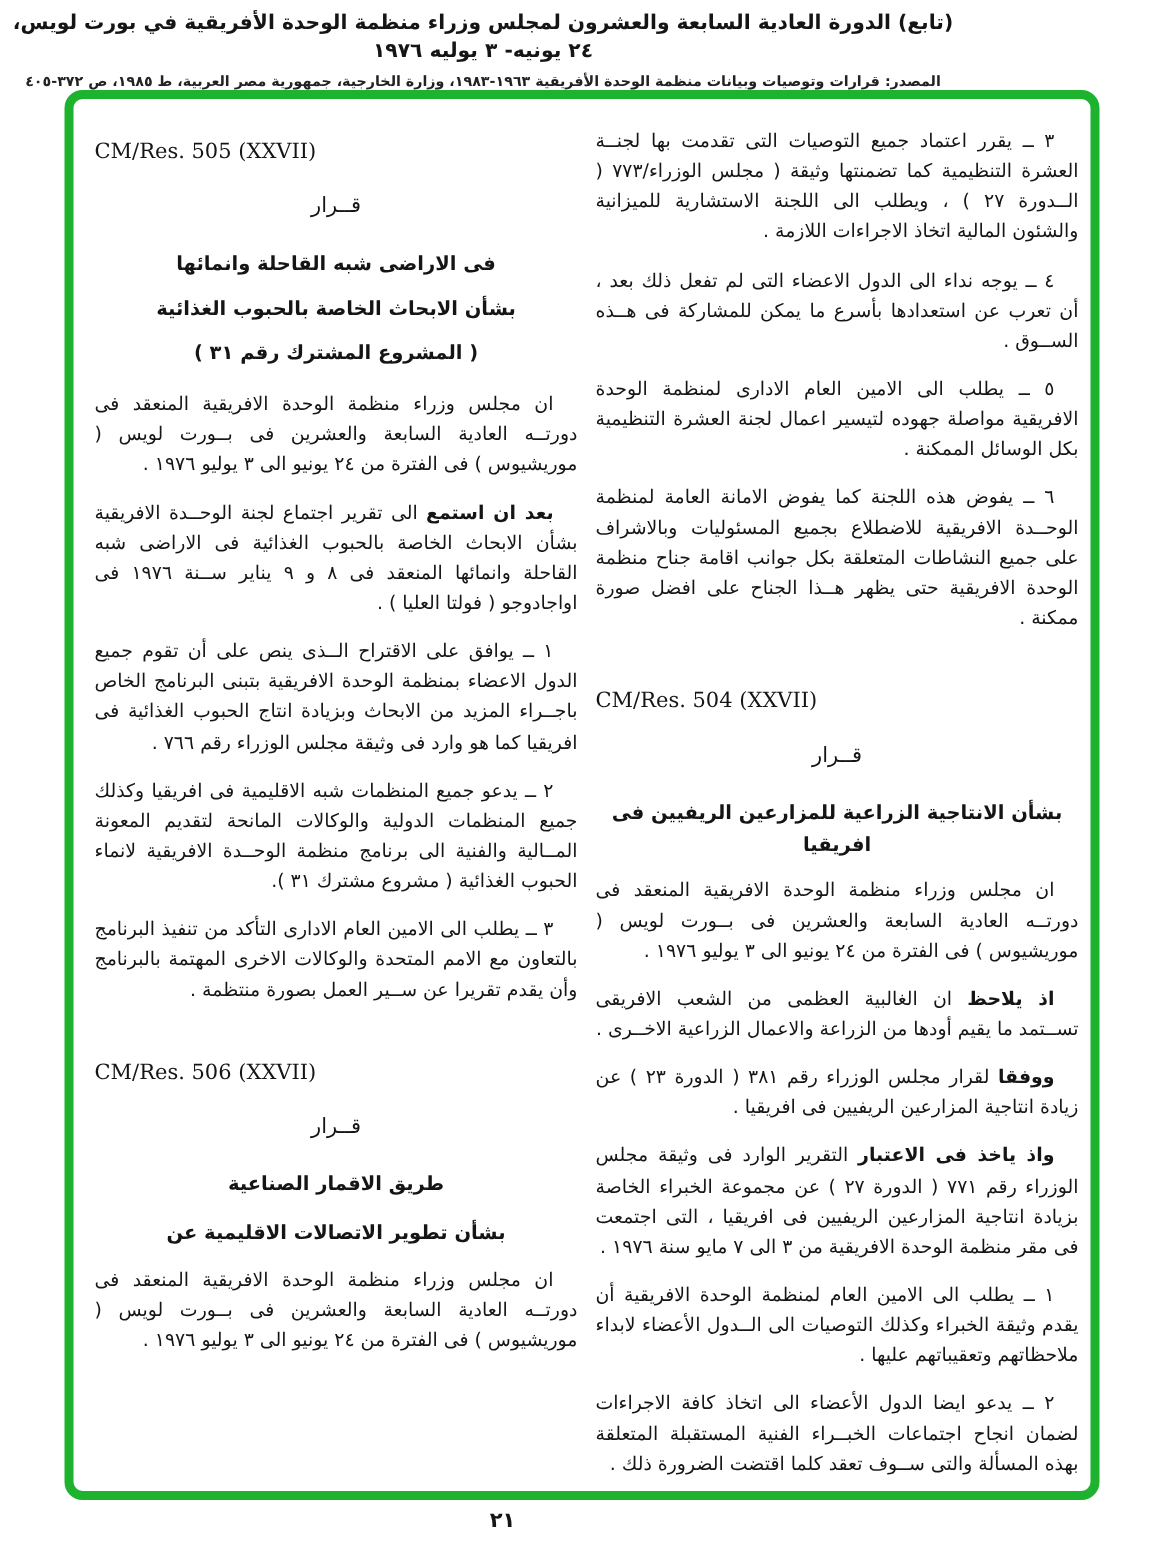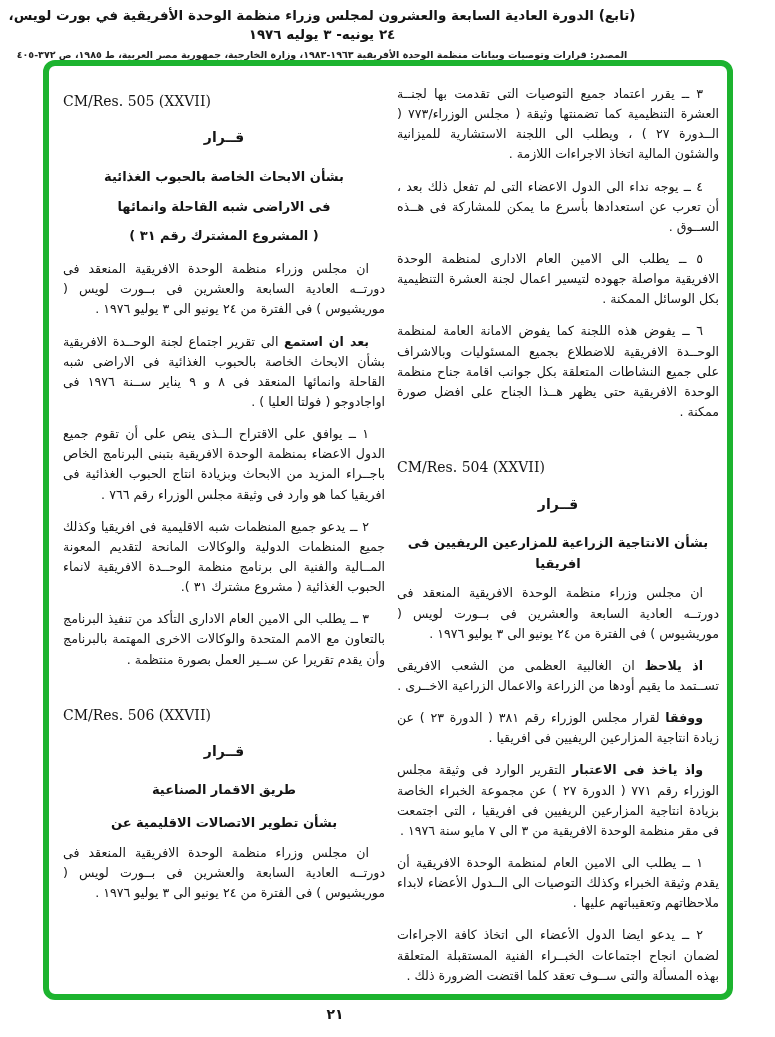--- a/index.html
+++ b/index.html
@@ -21,21 +21,21 @@
   }
   .cols{display:flex;direction:rtl;gap:12px;padding:18px 8px 0 14px;}
   .col{flex:1;min-width:0;direction:rtl;font-size:12.6px;line-height:1.6;text-align:justify;}
   .para{margin:0 0 12px;text-indent:16px;}
   .para b{font-weight:bold;margin-top:26px;}
   .res{
     direction:ltr;text-align:left;font-family:"DejaVu Serif", serif;
     font-size:14px;margin:6px 0 14px;text-indent:0;font-weight:normal;
   }
   .res.gap{margin-top:34px;}
-  .qarar{text-align:center;font-weight:bold;font-size:14px;margin:14px 0 18px;text-indent:0;}
+  .qarar{text-align:center;font-weight:normal;font-size:14px;margin:14px 0 18px;text-indent:0;}
   .title{text-align:center;font-weight:bold;font-size:13px;margin:0 0 12px;text-indent:0;line-height:1.6;}
   .title.tight{margin-bottom:9px;}
   
   .pagenum{
     position:absolute;top:1006px;left:0;width:670px;text-align:center;
     font-weight:bold;font-size:14px;
   }
 </style>
 </head>
 <body>
@@ -60,22 +60,22 @@
       <p class="para"><b>اذ يلاحظ</b><span> ان الغالبية العظمى من الشعب الافريقى تســتمد ما يقيم أودها من الزراعة والاعمال الزراعية الاخــرى .</span></p>
       <p class="para"><b>ووفقا</b><span> لقرار مجلس الوزراء رقم ٣٨١ ( الدورة ٢٣ ) عن زيادة انتاجية المزارعين الريفيين فى افريقيا .</span></p>
       <p class="para"><b>واذ ياخذ فى الاعتبار</b><span> التقرير الوارد فى وثيقة مجلس الوزراء رقم ٧٧١ ( الدورة ٢٧ ) عن مجموعة الخبراء الخاصة بزيادة انتاجية المزارعين الريفيين فى افريقيا ، التى اجتمعت فى مقر منظمة الوحدة الافريقية من ٣ الى ٧ مايو سنة ١٩٧٦ .</span></p>
       <p class="para"><span>١ ــ يطلب الى الامين العام لمنظمة الوحدة الافريقية أن يقدم وثيقة الخبراء وكذلك التوصيات الى الــدول الأعضاء لابداء ملاحظاتهم وتعقيباتهم عليها .</span></p>
       <p class="para"><span>٢ ــ يدعو ايضا الدول الأعضاء الى اتخاذ كافة الاجراءات لضمان انجاح اجتماعات الخبــراء الفنية المستقبلة المتعلقة بهذه المسألة والتى ســوف تعقد كلما اقتضت الضرورة ذلك .</span></p>
     </div>
 
     <div class="col">
       <p class="res">CM/Res. 505 (XXVII)</p>
       <p class="qarar">قــرار</p>
+      <p class="title tight">فى الاراضى شبه القاحلة وانمائها</p>
       <p class="title tight">بشأن الابحاث الخاصة بالحبوب الغذائية</p>
-      <p class="title tight">فى الاراضى شبه القاحلة وانمائها</p>
       <p class="title">( المشروع المشترك رقم ٣١ )</p>
       <p class="para"><span>ان مجلس وزراء منظمة الوحدة الافريقية المنعقد فى دورتــه العادية السابعة والعشرين فى بــورت لويس ( موريشيوس ) فى الفترة من ٢٤ يونيو الى ٣ يوليو ١٩٧٦ .</span></p>
       <p class="para"><b>بعد ان استمع</b><span> الى تقرير اجتماع لجنة الوحــدة الافريقية بشأن الابحاث الخاصة بالحبوب الغذائية فى الاراضى شبه القاحلة وانمائها المنعقد فى ٨ و ٩ يناير ســنة ١٩٧٦ فى اواجادوجو ( فولتا العليا ) .</span></p>
       <p class="para"><span>١ ــ يوافق على الاقتراح الــذى ينص على أن تقوم جميع الدول الاعضاء بمنظمة الوحدة الافريقية بتبنى البرنامج الخاص باجــراء المزيد من الابحاث وبزيادة انتاج الحبوب الغذائية فى افريقيا كما هو وارد فى وثيقة مجلس الوزراء رقم ٧٦٦ .</span></p>
       <p class="para"><span>٢ ــ يدعو جميع المنظمات شبه الاقليمية فى افريقيا وكذلك جميع المنظمات الدولية والوكالات المانحة لتقديم المعونة المــالية والفنية الى برنامج منظمة الوحــدة الافريقية لانماء الحبوب الغذائية ( مشروع مشترك ٣١ ).</span></p>
       <p class="para"><span>٣ ــ يطلب الى الامين العام الادارى التأكد من تنفيذ البرنامج بالتعاون مع الامم المتحدة والوكالات الاخرى المهتمة بالبرنامج وأن يقدم تقريرا عن ســير العمل بصورة منتظمة .</span></p>
       <p class="res gap">CM/Res. 506 (XXVII)</p>
       <p class="qarar">قــرار</p>
       <p class="title">طريق الاقمار الصناعية</p>
       <p class="title tight">بشأن تطوير الاتصالات الاقليمية عن</p>

